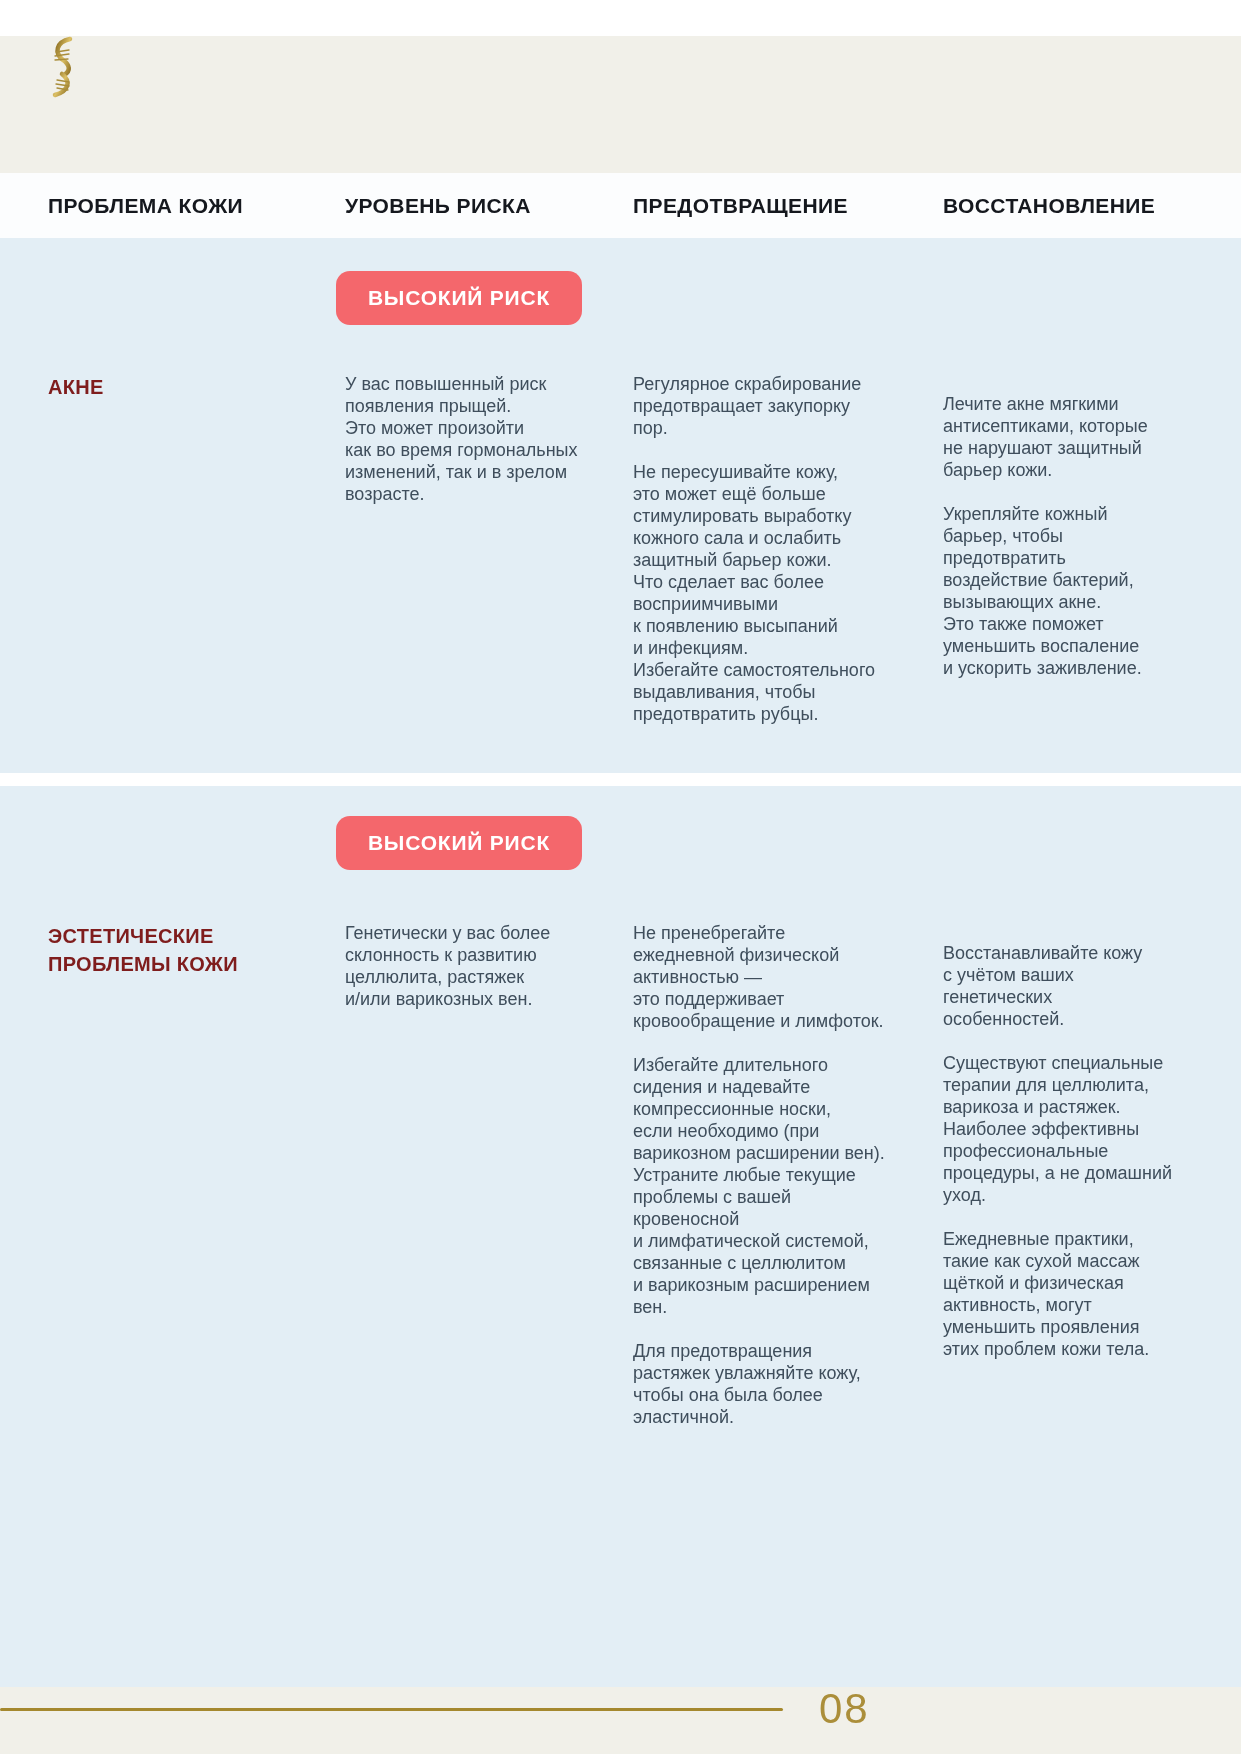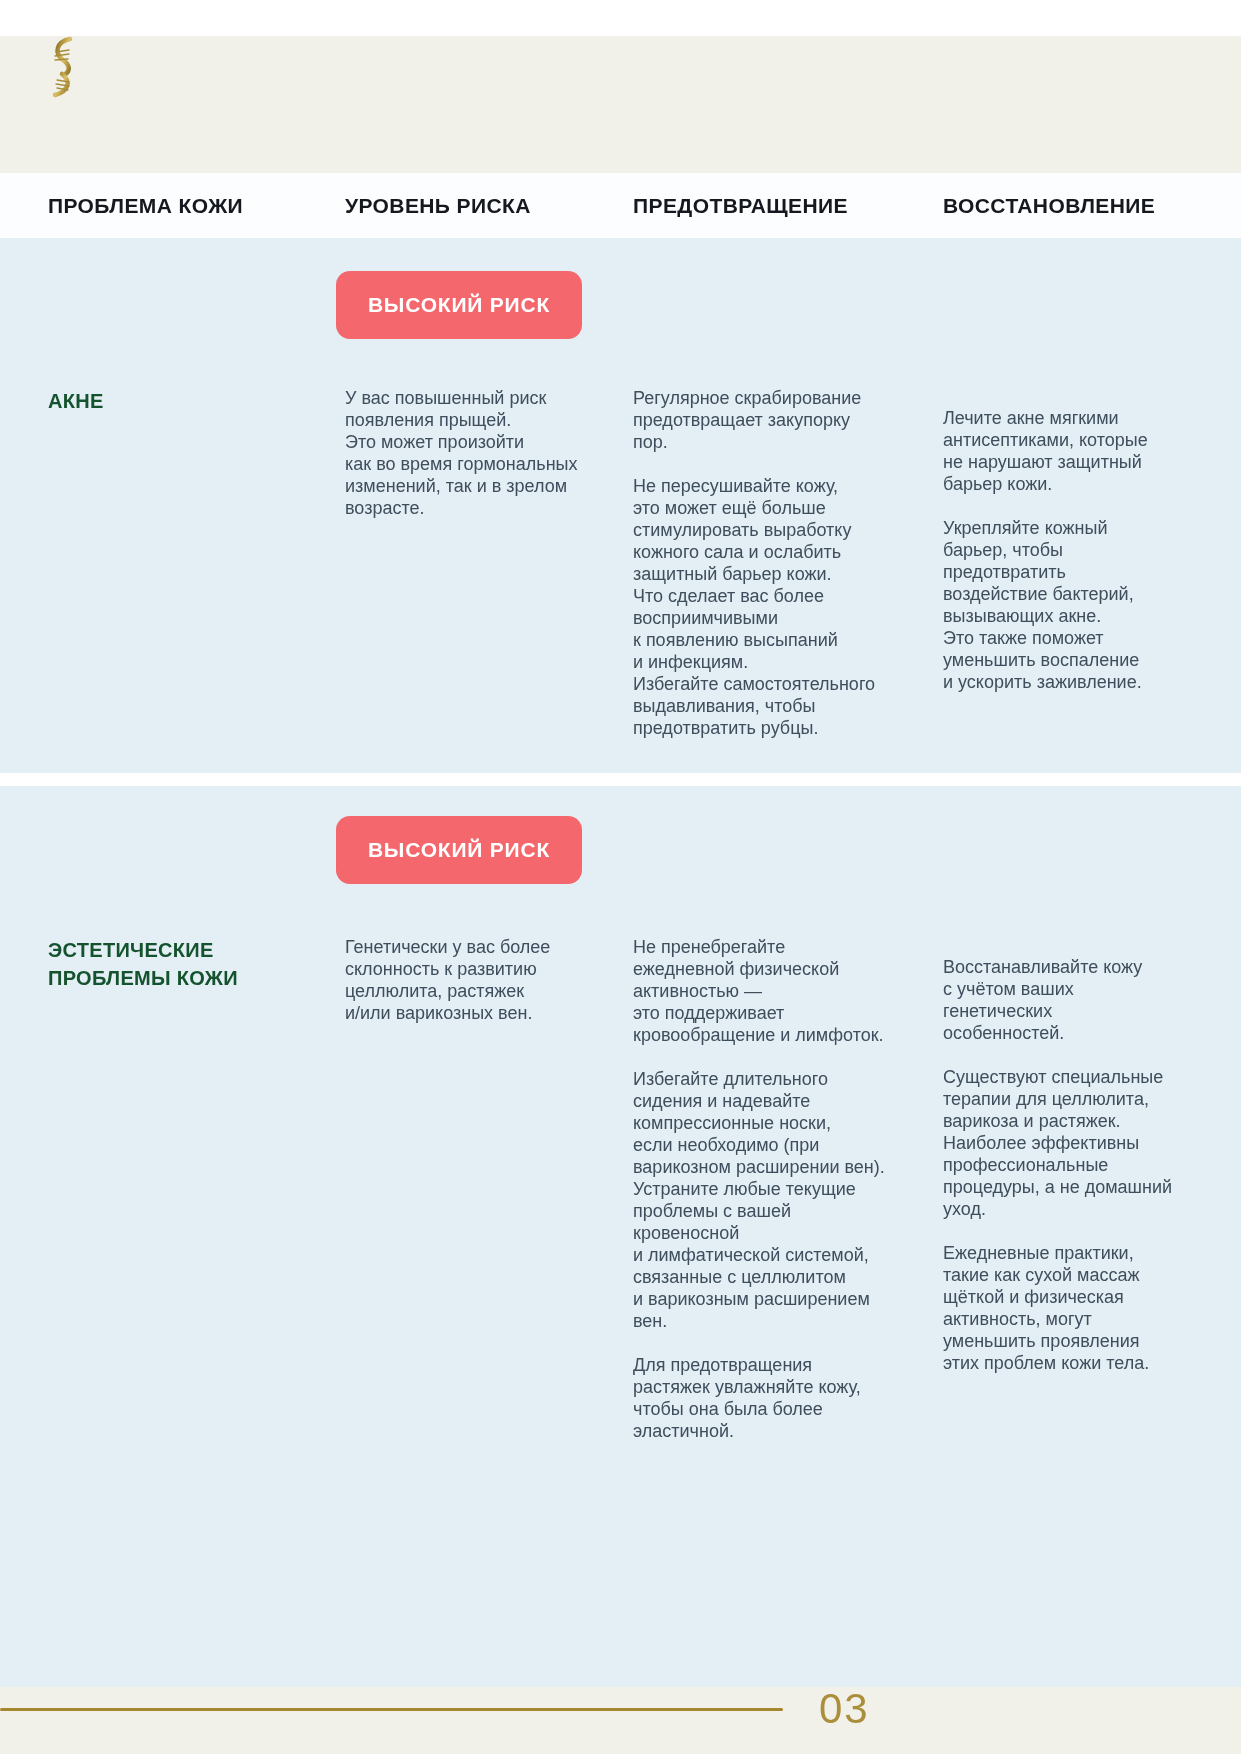--- a/index.html
+++ b/index.html
@@ -53,42 +53,42 @@
   }
   .section-aesthetic {
     height: 903px;
     margin-top: 13px;
     padding-top: 30px;
   }
   .badge-row { align-items: start; }
   .risk-badge {
     grid-column: 2;
     width: 246px;
-    height: 68px;
+    height: 54px;
     margin-left: -9px;
     box-sizing: border-box;
     background: #f4676c;
     border-radius: 14px;
     display: flex;
     align-items: center;
     justify-content: center;
     color: #ffffff;
     font-size: 21px;
     font-weight: 700;
     letter-spacing: 0.8px;
     white-space: nowrap;
   }
   .content-row-acne { margin-top: 48px; }
   .content-row-aesthetic { margin-top: 52px; }
   .problem-label {
     font-size: 20px;
     font-weight: 700;
     line-height: 28px;
     letter-spacing: 0.3px;
-    color: #14532d;
+    color: #7f1d1d;
     white-space: pre-line;
     padding-right: 20px;
   }
   .body-text {
     font-size: 18px;
     line-height: 22px;
     color: #3f4e5c;
     white-space: pre-line;
     padding-right: 28px;
   }
@@ -244,17 +244,17 @@
 щёткой и физическая
 активность, могут
 уменьшить проявления
 этих проблем кожи тела.</div>
     </div>
   </section>
 
   <footer class="footer">
     <div class="footer-row">
       <div class="gold-line"></div>
-      <div class="page-number">03</div>
+      <div class="page-number">08</div>
     </div>
   </footer>
 
 </div>
 
 </body></html>

